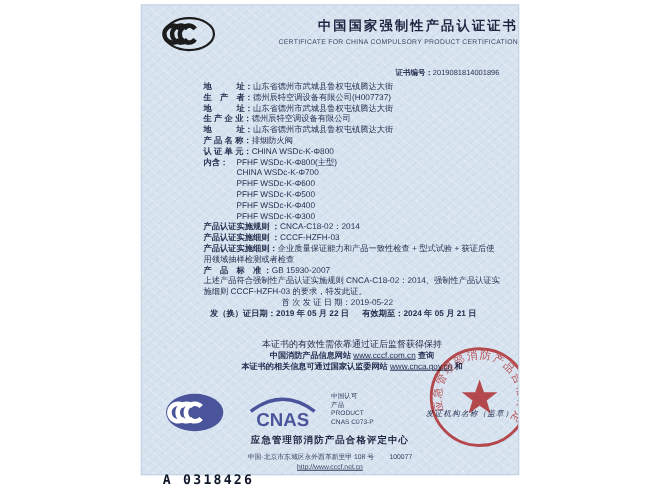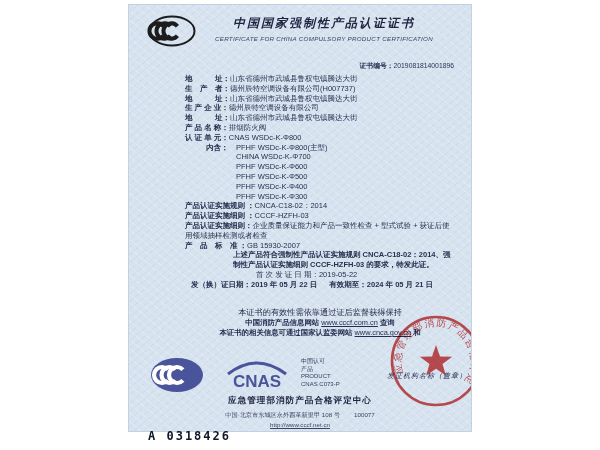--- a/index.html
+++ b/index.html
@@ -13,31 +13,31 @@
     background-color:#d8e3f0;
     background-image:
       repeating-linear-gradient(40deg, rgba(255,255,255,.22) 0 1px, rgba(255,255,255,0) 1px 7px),
       repeating-linear-gradient(-40deg, rgba(96,130,175,.07) 0 1px, rgba(96,130,175,0) 1px 6px);
     border:1px solid #c3d2e3;box-sizing:border-box;
     color:#26304f;overflow:hidden;
   }
   
   .hdr{position:relative;height:46px;padding-top:7px;}
   .ccc-top{position:absolute;left:18px;top:9px;}
-  .titles{text-align:center;padding-left:48px;font-style:italic;}
+  .titles{text-align:right;padding-left:48px;}
   .title{font-size:12px;font-weight:bold;letter-spacing:2px;color:#1d2440;margin-top:3px;}
   .subtitle{font-size:6.2px;letter-spacing:.3px;color:#3a4463;margin-top:3px;}
   .certno{font-size:6.8px;text-align:right;padding-right:17px;margin-top:3px;color:#2a3354;}
   
   .docbody{padding:3px 16px 0 56px;font-size:7.5px;line-height:9.8px;}
   .lbl{font-weight:bold;}
   .models{display:flex;}
-  .models-label{font-weight:bold;width:30px;margin-left:21px;flex:none;}
+  .models-label{font-weight:bold;width:30px;flex:none;}
   .rule-label{font-weight:bold;}
-  .statement{font-weight:bold;margin-left:48px;}
+  .statement{font-weight:normal;}
   .first-issue{margin-left:71px;font-weight:normal;}
   .dates{font-weight:bold;margin-left:6px;}
   .dates .gap{display:inline-block;width:12px;}
   
   .notices{margin-top:17px;text-align:center;}
   .notice1{font-size:8.2px;font-weight:normal;color:#1d2440;line-height:11px;}
   .notice{font-size:7.4px;font-weight:bold;color:#242e50;line-height:10.5px;}
   .u{text-decoration:underline;font-weight:normal;}
   
   .bottom{position:absolute;left:0;right:0;top:346px;height:82px;}
@@ -86,21 +86,21 @@
     <span class="lbl">证书编号：</span><span>2019081814001896</span>
   </div>
 
   <div class="docbody">
     <div><span class="lbl">地　　　址：</span><span>山东省德州市武城县鲁权屯镇腾达大街</span></div>
     <div><span class="lbl">生　产　者：</span><span>德州辰特空调设备有限公司(H007737)</span></div>
     <div><span class="lbl">地　　　址：</span><span>山东省德州市武城县鲁权屯镇腾达大街</span></div>
     <div><span class="lbl">生 产 企 业：</span><span>德州辰特空调设备有限公司</span></div>
     <div><span class="lbl">地　　　址：</span><span>山东省德州市武城县鲁权屯镇腾达大街</span></div>
     <div><span class="lbl">产 品 名 称：</span><span>排烟防火阀</span></div>
-    <div><span class="lbl">认 证 单 元：</span><span>CNAS WSDc-K-Φ800</span></div>
+    <div><span class="lbl">认 证 单 元：</span><span>CHINA WSDc-K-Φ800</span></div>
 
     <div class="models">
       <div class="models-label">内含：</div>
       <div class="models-list">
         <div>PFHF WSDc-K-Φ800(主型)</div>
         <div>CHINA WSDc-K-Φ700</div>
         <div>PFHF WSDc-K-Φ600</div>
         <div>PFHF WSDc-K-Φ500</div>
         <div>PFHF WSDc-K-Φ400</div>
         <div>PFHF WSDc-K-Φ300</div>

